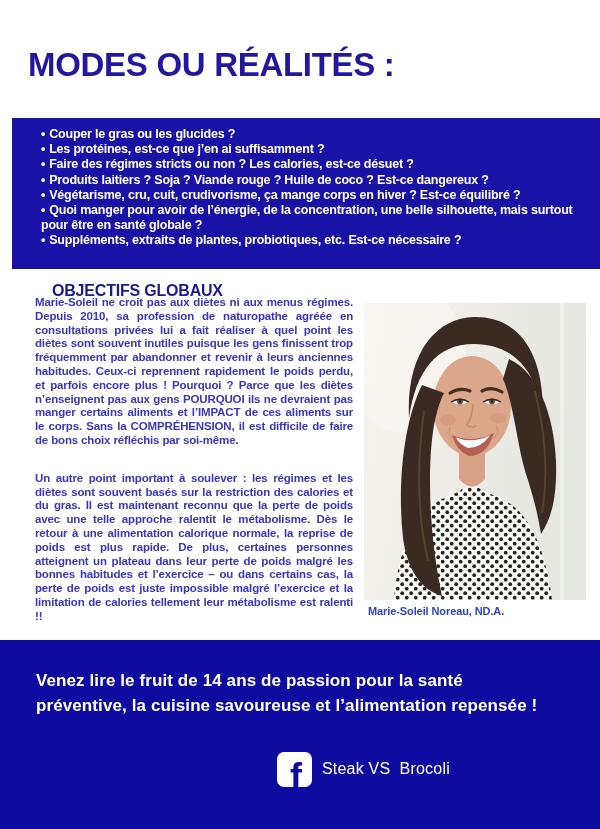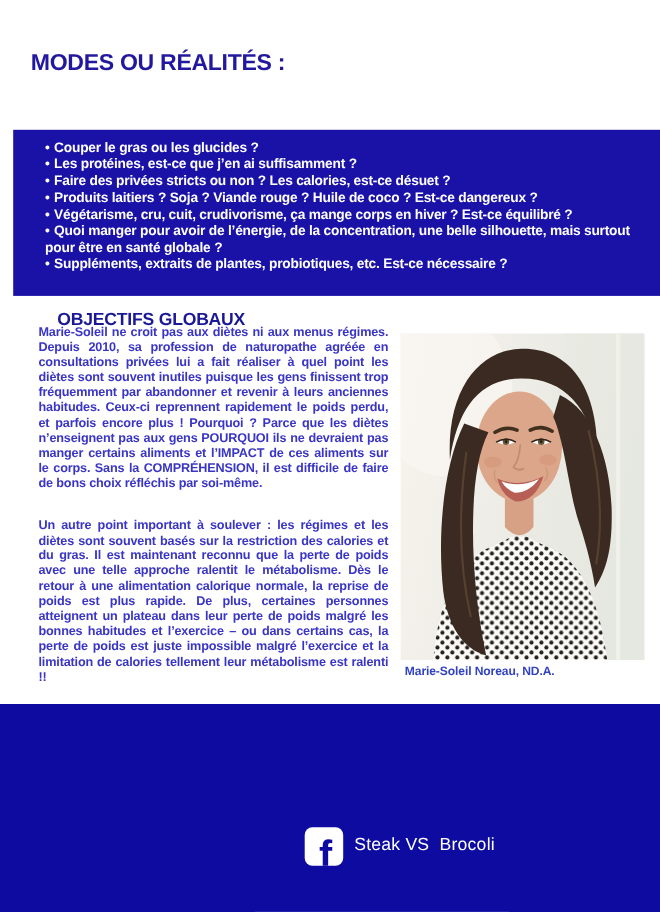--- a/index.html
+++ b/index.html
@@ -16,21 +16,21 @@
     position:relative;
     width:600px;height:829px;
     margin:0 auto;
     background:var(--white);
     overflow:hidden;
     font-family:"Liberation Sans","DejaVu Sans",sans-serif;
   }
   
   .title{
     position:absolute;left:28px;top:46px;margin:0;
-    font-size:21px;font-weight:700;letter-spacing:-0.3px;
+    font-size:33px;font-weight:700;letter-spacing:-0.3px;
     color:var(--title-blue);white-space:nowrap;
   }
   .subtitle{
     position:absolute;left:28px;top:80px;margin:0;
     font-size:24px;font-weight:400;letter-spacing:-0.4px;
     color:var(--subtitle-blue);white-space:nowrap;
   }
   
   .questions-box{
     position:absolute;left:12px;top:118px;width:600px;height:151px;
@@ -101,21 +101,21 @@
 </head>
 <body>
 
 <div class="page">
 
   <h1 class="title">MODES OU RÉALITÉS :</h1>
 
   <section class="questions-box">
     <div class="q-line"><span class="dot">•</span><span>Couper le gras ou les glucides ?</span></div>
     <div class="q-line"><span class="dot">•</span><span>Les protéines, est-ce que j’en ai suffisamment ?</span></div>
-    <div class="q-line"><span class="dot">•</span><span>Faire des privées stricts ou non ? Les calories, est-ce désuet ?</span></div>
+    <div class="q-line"><span class="dot">•</span><span>Faire des régimes stricts ou non ? Les calories, est-ce désuet ?</span></div>
     <div class="q-line"><span class="dot">•</span><span>Produits laitiers ? Soja ? Viande rouge ? Huile de coco ? Est-ce dangereux ?</span></div>
     <div class="q-line"><span class="dot">•</span><span>Végétarisme, cru, cuit, crudivorisme, ça mange corps en hiver ? Est-ce équilibré ?</span></div>
     <div class="q-line"><span class="dot">•</span><span>Quoi manger pour avoir de l’énergie, de la concentration, une belle silhouette, mais surtout pour être en santé globale ?</span></div>
     <div class="q-line"><span class="dot">•</span><span>Suppléments, extraits de plantes, probiotiques, etc. Est-ce nécessaire ?</span></div>
   </section>
 
   <h3 class="section-heading">OBJECTIFS GLOBAUX</h3>
 
   <div class="text-col">
     <p>Marie-Soleil ne croit pas aux diètes ni aux menus régimes. Depuis 2010, sa profession de naturopathe agréée en consultations privées lui a fait réaliser à quel point les diètes sont souvent inutiles puisque les gens finissent trop fréquemment par abandonner et revenir à leurs anciennes habitudes. Ceux-ci reprennent rapidement le poids perdu, et parfois encore plus ! Pourquoi ? Parce que les diètes n’enseignent pas aux gens POURQUOI ils ne devraient pas manger certains aliments et l’IMPACT de ces aliments sur le corps. Sans la COMPRÉHENSION, il est difficile de faire de bons choix réfléchis par soi-même.</p>
@@ -171,19 +171,20 @@
 
       <path d="M45,115 C42,50 72,15 110,14 C152,13 180,46 179,112 C172,68 150,41 110,41 C72,41 52,68 45,115 Z" fill="#3a2a21"></path>
       <path d="M58,82 C40,118 33,180 39,235 C43,266 57,287 78,293 C70,255 66,215 66,180 C66,140 70,110 80,90 Z" fill="#3a2a21"></path>
       <path d="M145,56 C175,70 190,113 192,158 C193,194 188,214 177,231 C173,206 167,186 161,168 C153,140 149,98 139,76 Z" fill="#3a2a21"></path>
       <path d="M60,108 C53,158 53,210 64,258 M171,88 C181,128 185,168 178,210" stroke="#6e533b" stroke-width="2" fill="none" opacity="0.55"></path>
     </svg>
   </figure>
   <div class="photo-caption">Marie-Soleil Noreau, ND.A.</div>
 
   <footer class="footer">
+    <p class="footer-headline"><span>Venez lire le fruit de 14 ans de passion pour la santé</span><br><span>préventive, la cuisine savoureuse et l’alimentation repensée !</span></p>
     <span class="fb-icon">
         <span class="fb-f">f</span>
       </span>
     <span class="fb-label">Steak VS  Brocoli</span>
   </footer>
 
 </div>
 
 </body></html>

